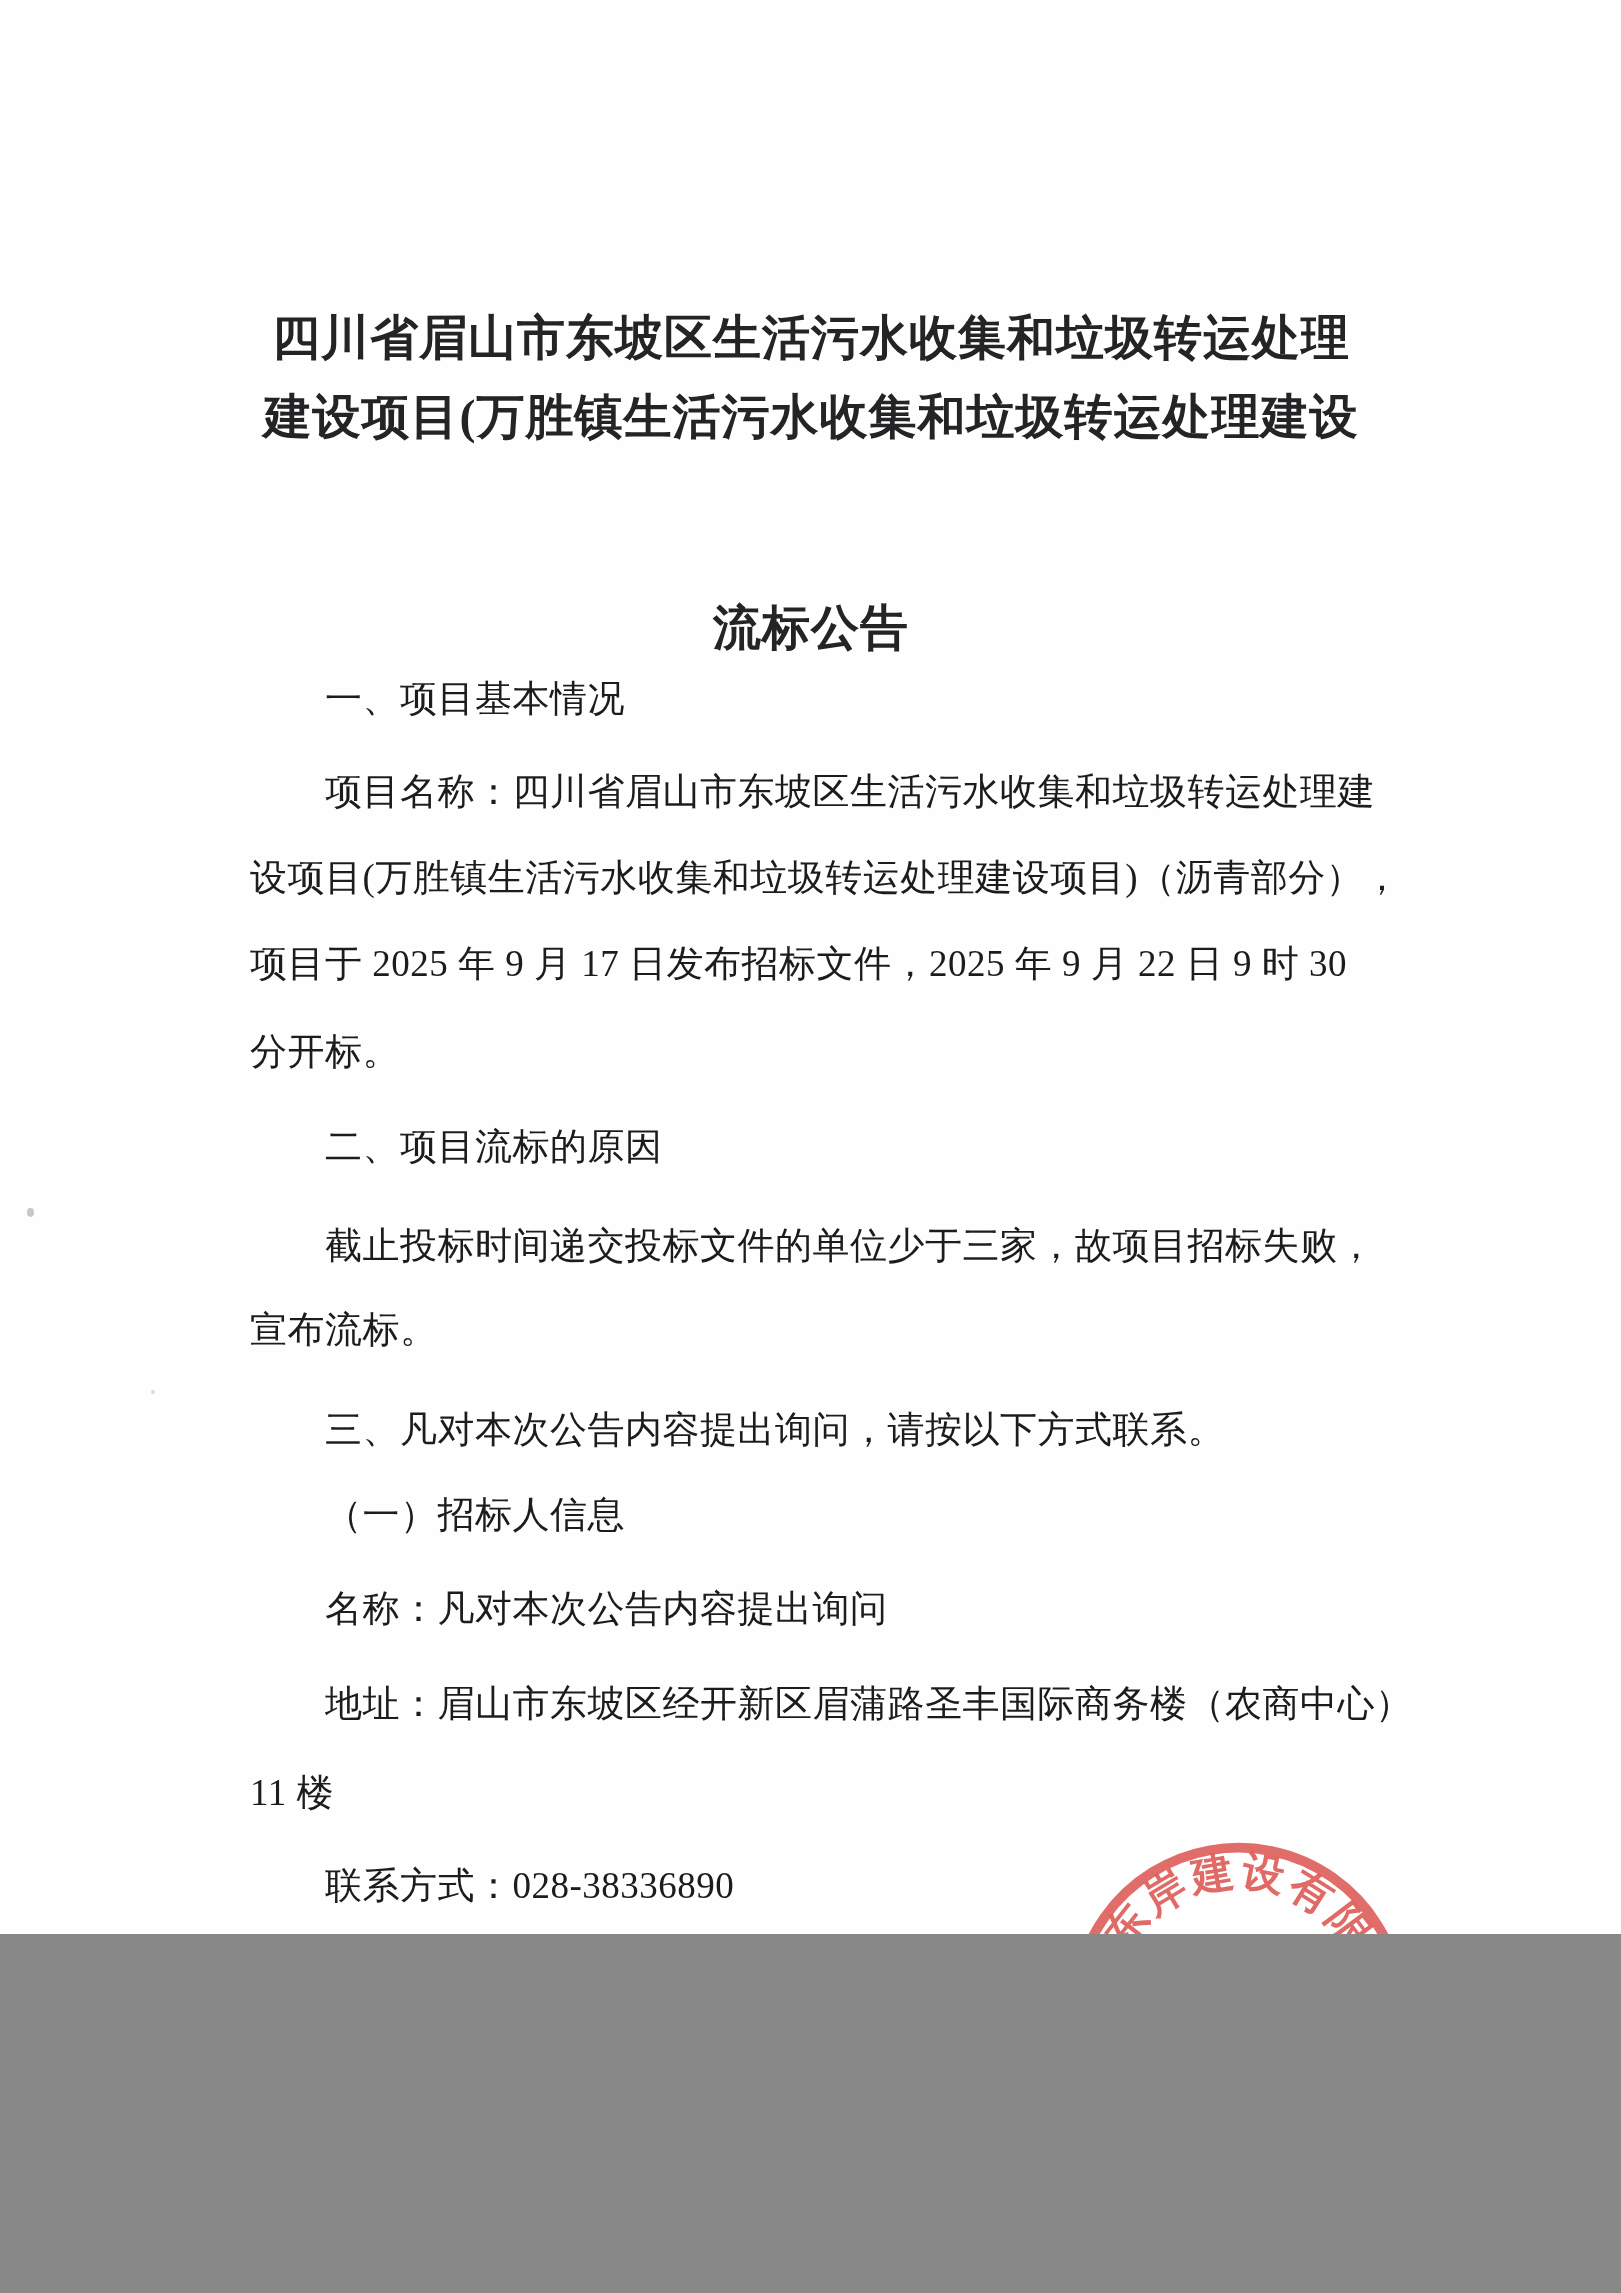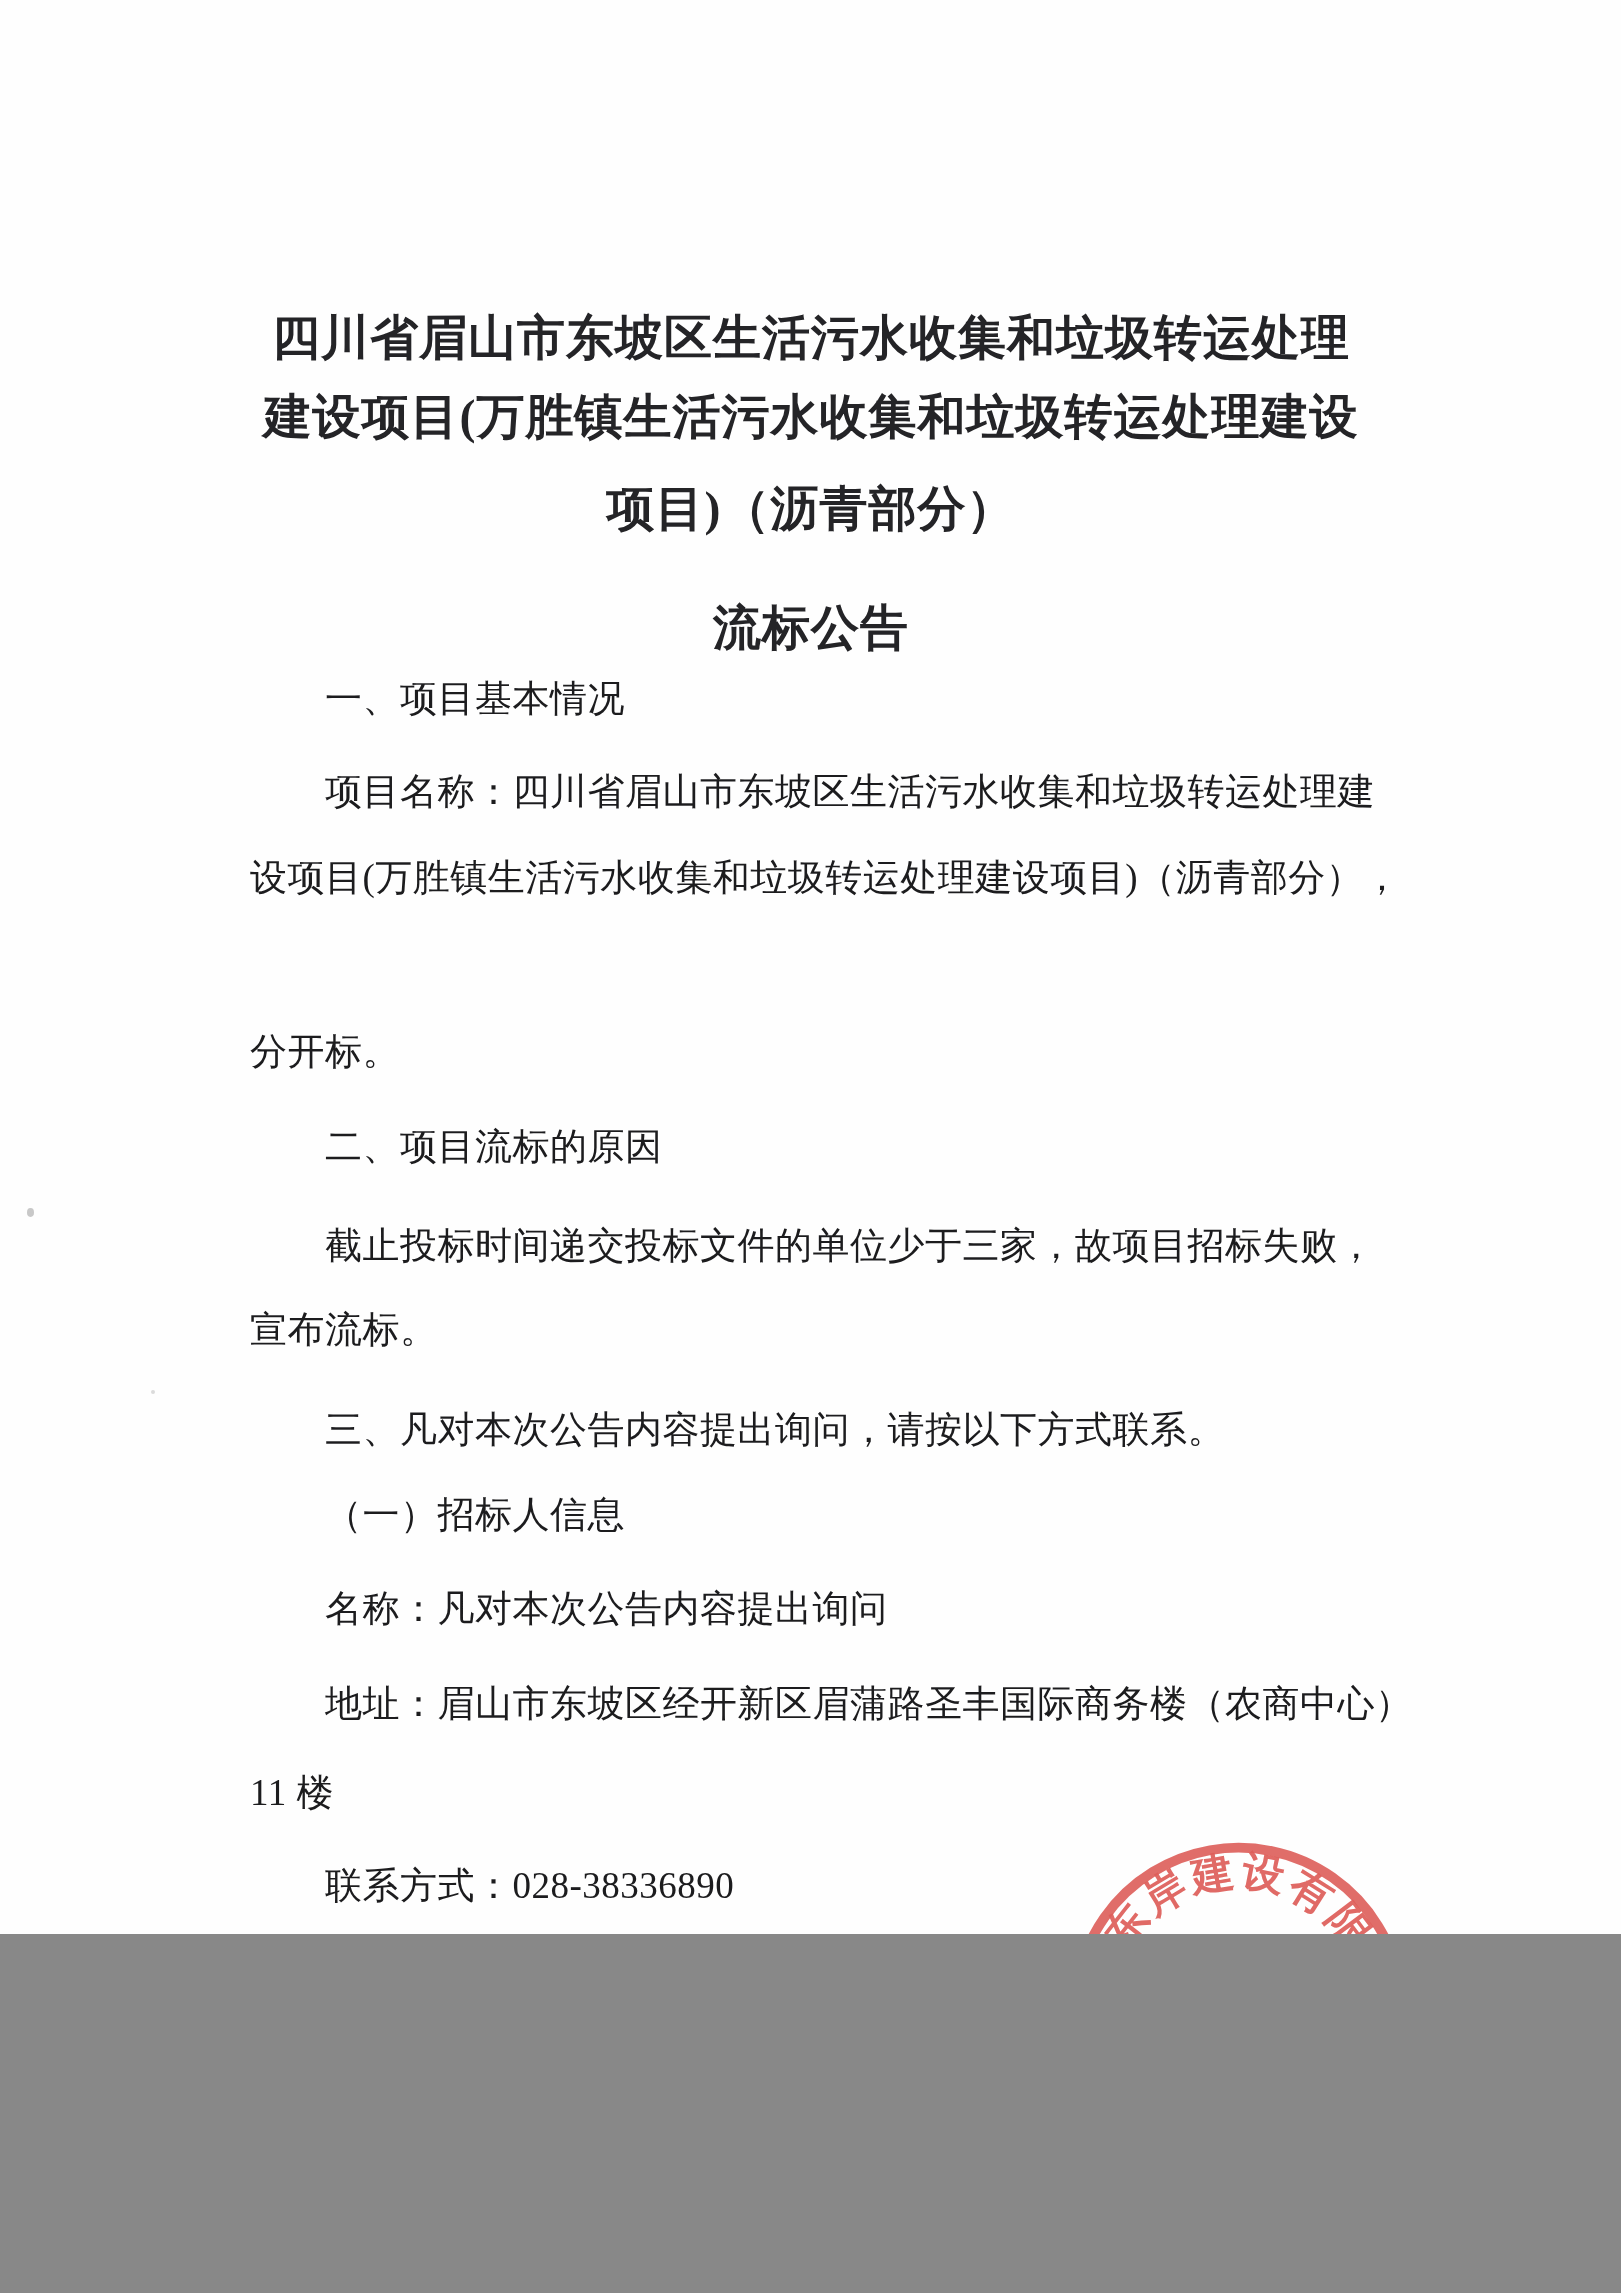--- a/index.html
+++ b/index.html
@@ -47,27 +47,27 @@
   .speck-a{left:27.4px;top:1208px;width:6.9px;height:8.8px;}
   .speck-b{left:151px;top:1390px;width:3.9px;height:3.9px;opacity:0.35;}
 </style>
 </head>
 <body>
 
 <div class="page">
 
   <div class="line title" style="top:314px;">四川省眉山市东坡区生活污水收集和垃圾转运处理</div>
   <div class="line title" style="top:393px;">建设项目(万胜镇生活污水收集和垃圾转运处理建设</div>
-  <div class="line title" style="top:485px;">项目)（沥青部分）</div>
   <div class="line title" style="top:604px;">流标公告</div>
 
   <div class="line indent" style="top:680px;">一、项目基本情况</div>
 
   <div class="line indent" style="top:773px;">项目名称：四川省眉山市东坡区生活污水收集和垃圾转运处理建</div>
   <div class="line flush" style="top:859px;">设项目(万胜镇生活污水收集和垃圾转运处理建设项目)（沥青部分），</div>
+  <div class="line flush" style="top:945px;">项目于 2025 年 9 月 17 日发布招标文件，2025 年 9 月 22 日 9 时 30</div>
   <div class="line flush" style="top:1033px;">分开标。</div>
 
   <div class="line indent" style="top:1128px;">二、项目流标的原因</div>
 
   <div class="line indent" style="top:1227px;">截止投标时间递交投标文件的单位少于三家，故项目招标失败，</div>
   <div class="line flush" style="top:1311px;">宣布流标。</div>
 
   <div class="line indent" style="top:1411px;">三、凡对本次公告内容提出询问，请按以下方式联系。</div>
 
   <div class="line indent" style="top:1496px;">（一）招标人信息</div>

